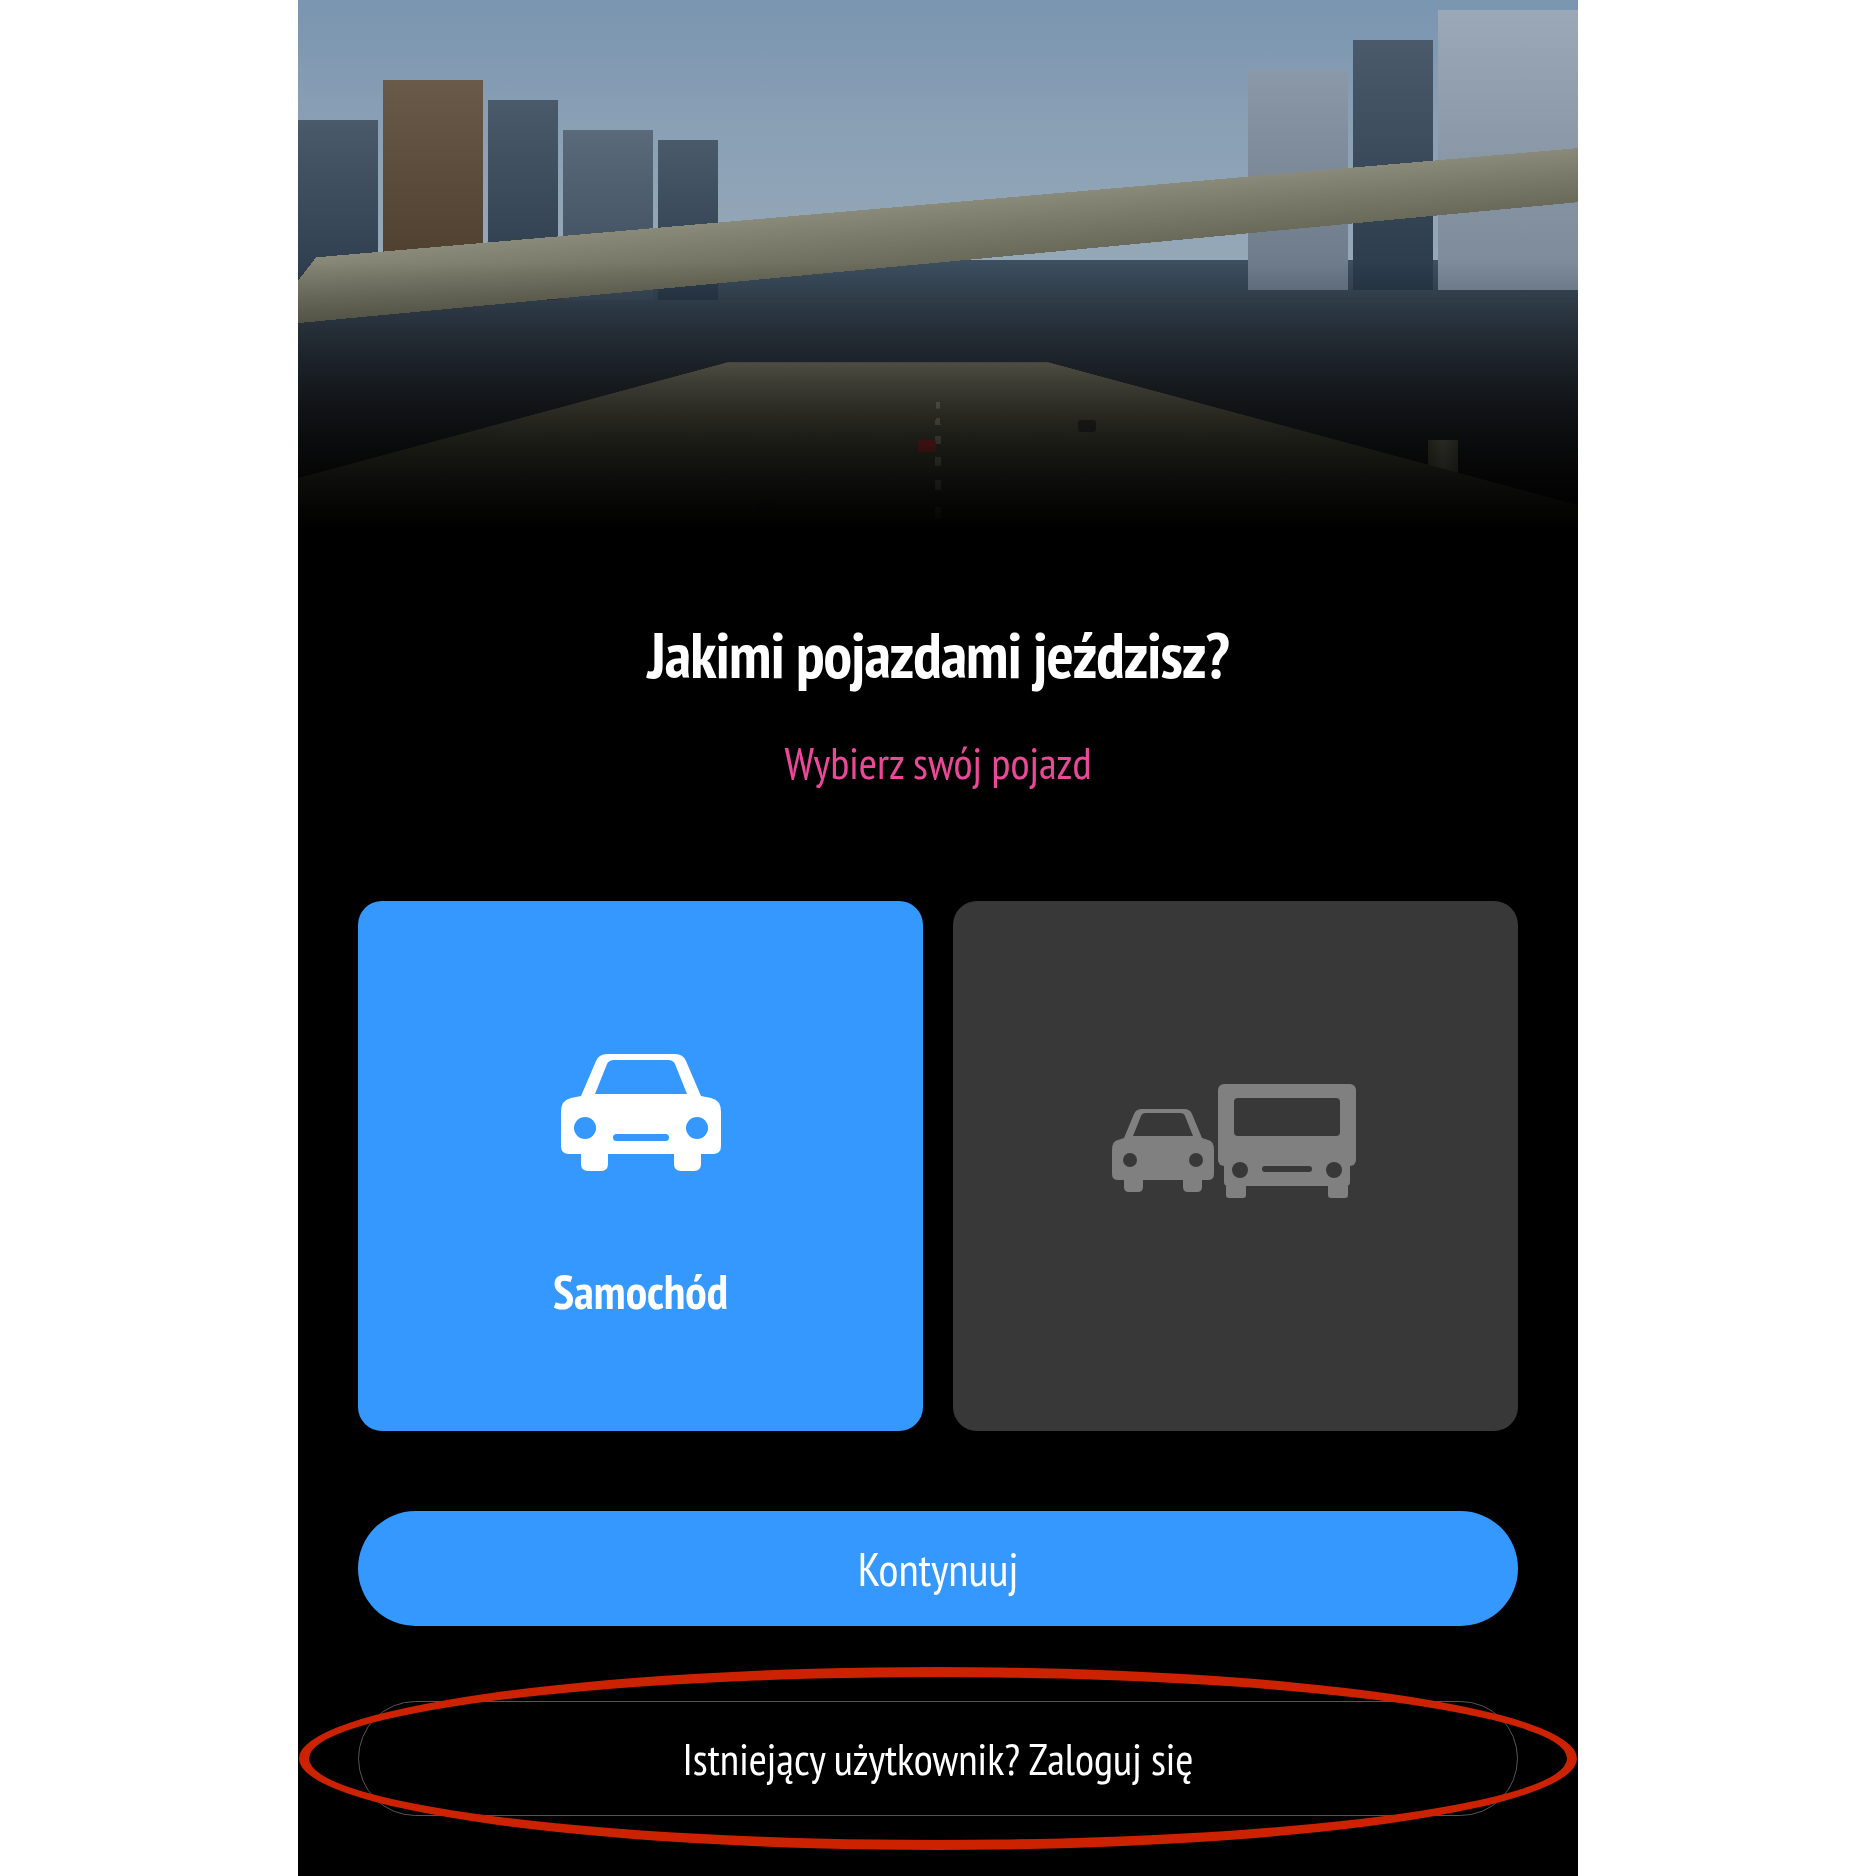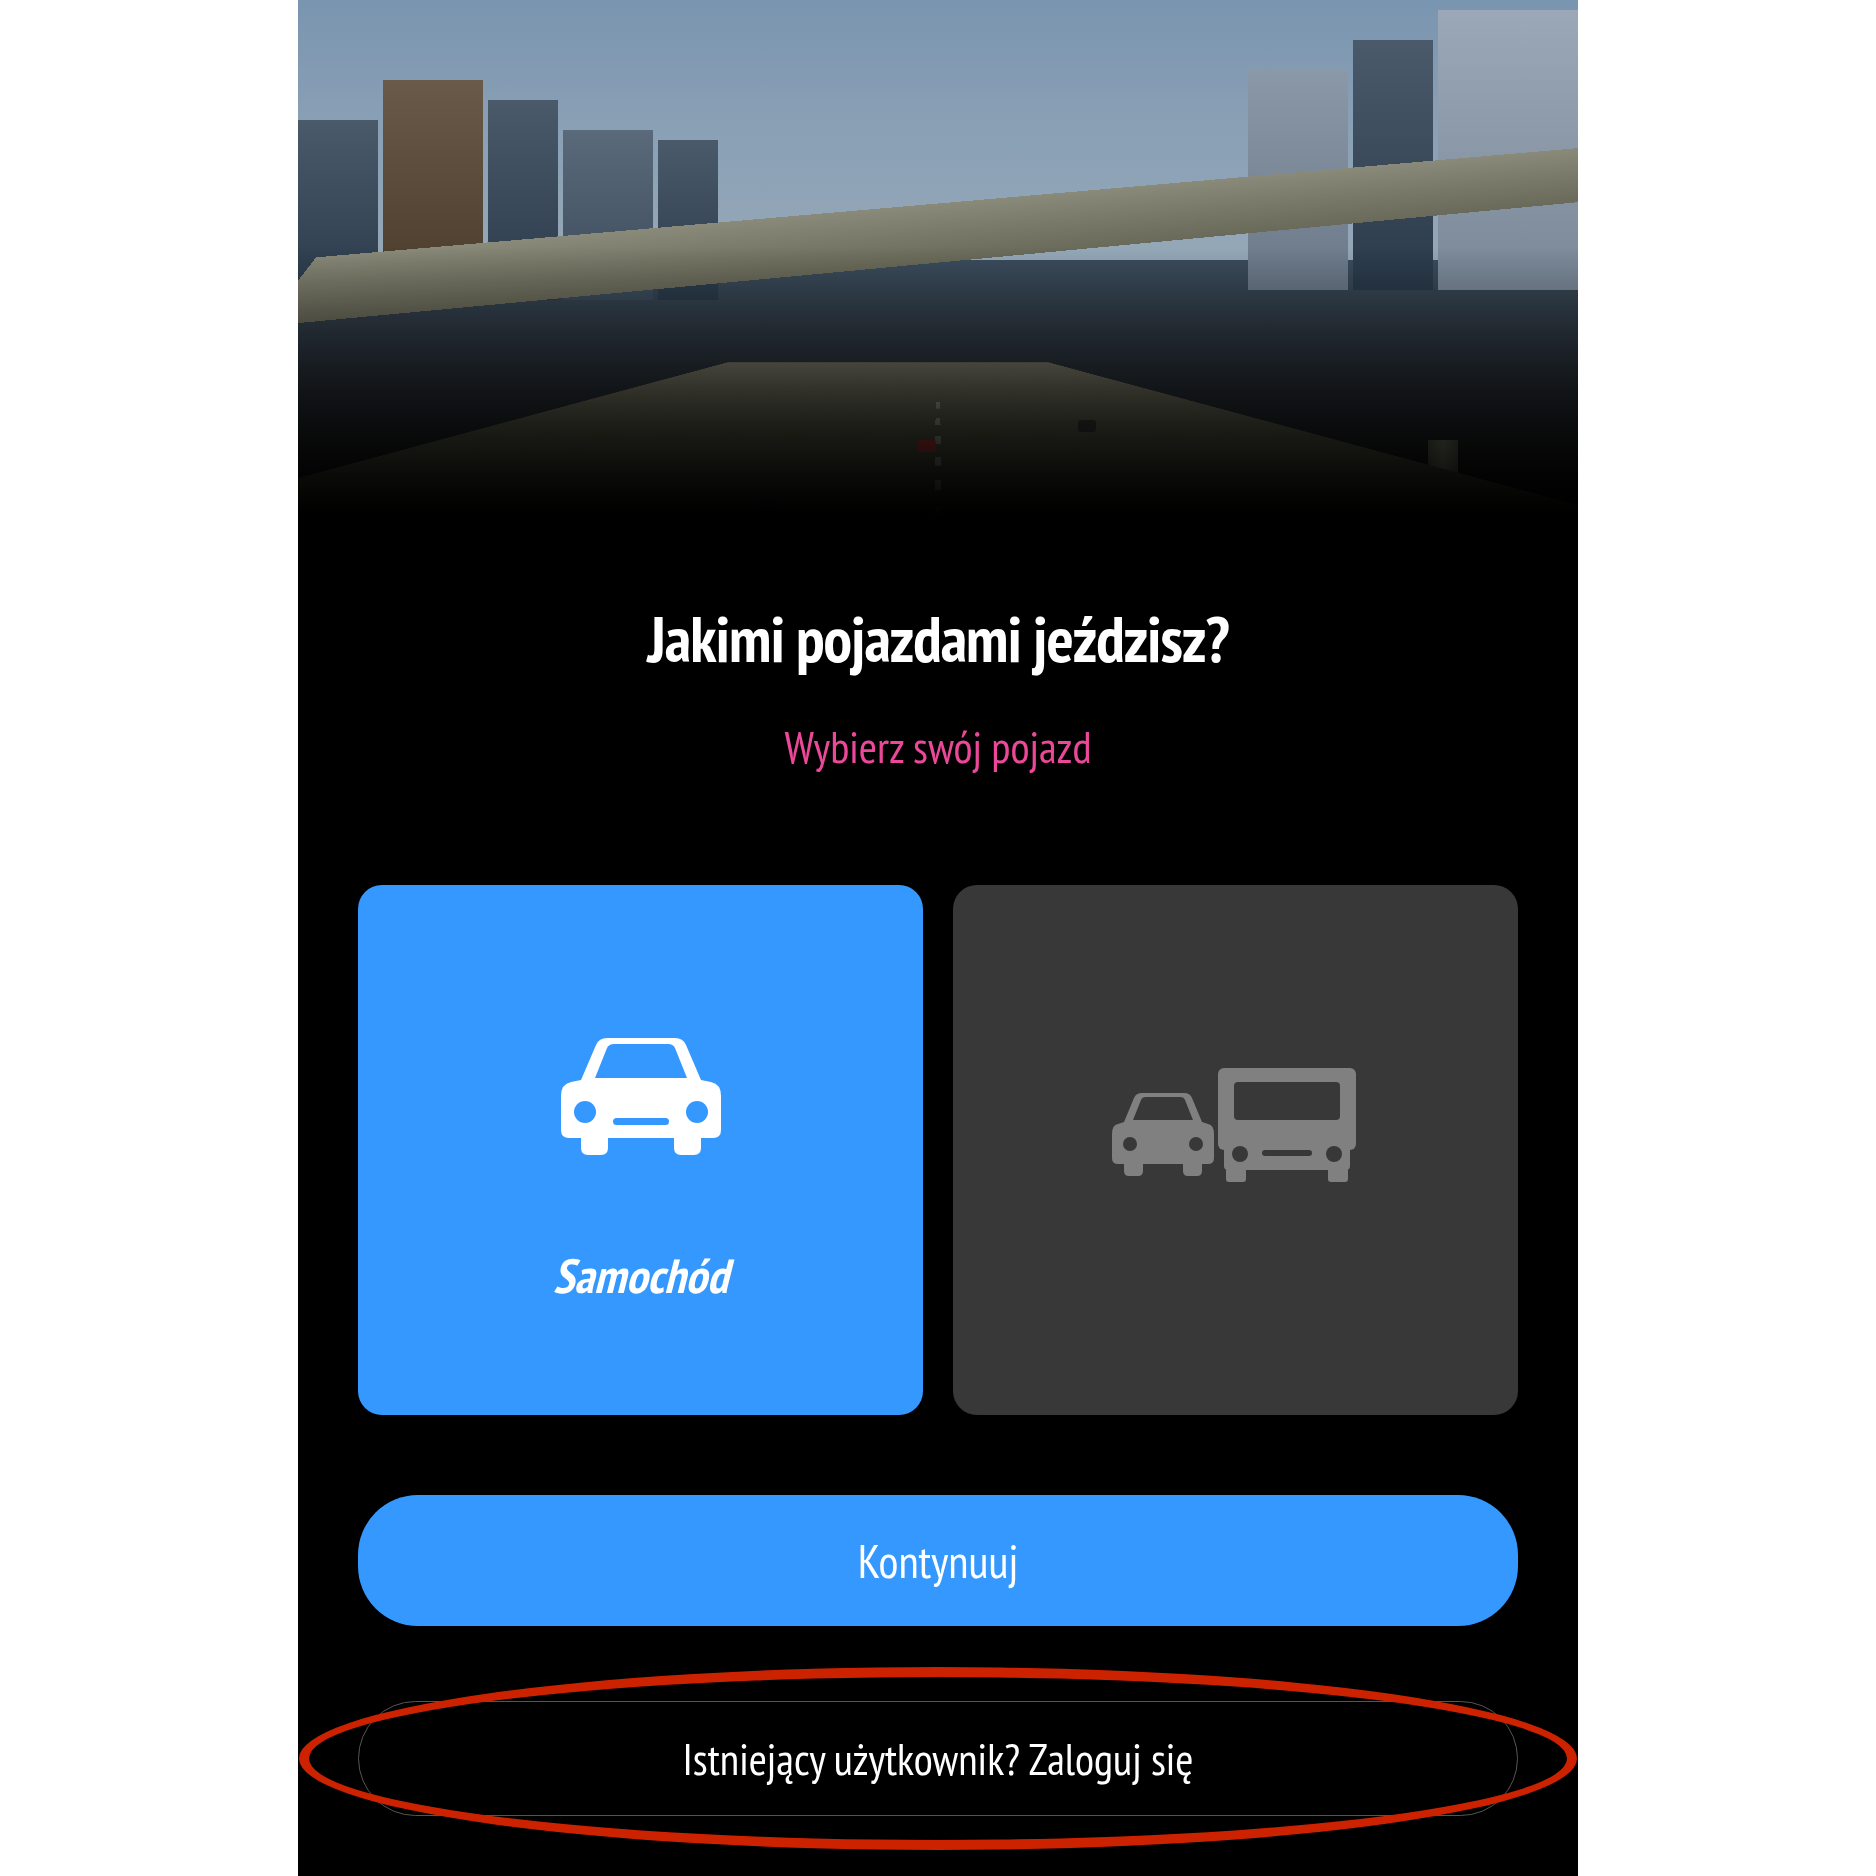--- a/index.html
+++ b/index.html
@@ -211,26 +211,25 @@
     }
     
     .option-label {
       color: #ffffff;
       font-size: 48px;
       font-weight: 700;
       text-align: center;
       line-height: 1.25;
       font-family: "PT Sans Narrow", "Arial Narrow", Arial, sans-serif;
       font-stretch: condensed;
-      font-style: italic;
     }
     
     .continue-btn {
       margin-top: 60px;
-      height: 131px;
+      height: 115px;
       background: #3498ff;
       border-radius: 60px;
       border: none;
       color: #ffffff;
       font-size: 46px;
       font-weight: 400;
       cursor: pointer;
       font-family: "PT Sans Narrow", "Arial Narrow", Arial, sans-serif;
       font-stretch: condensed;
     }

